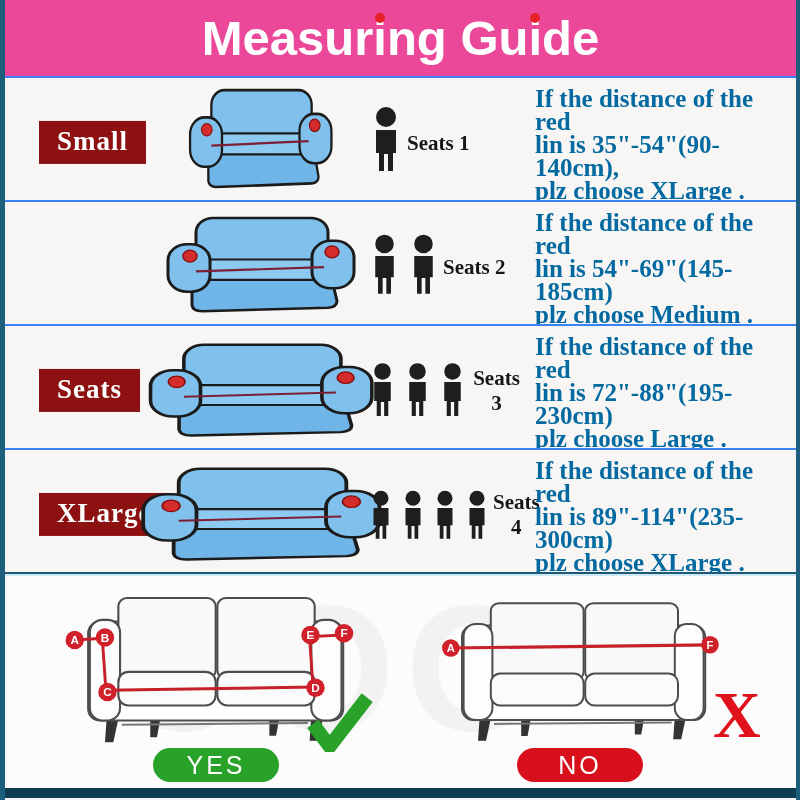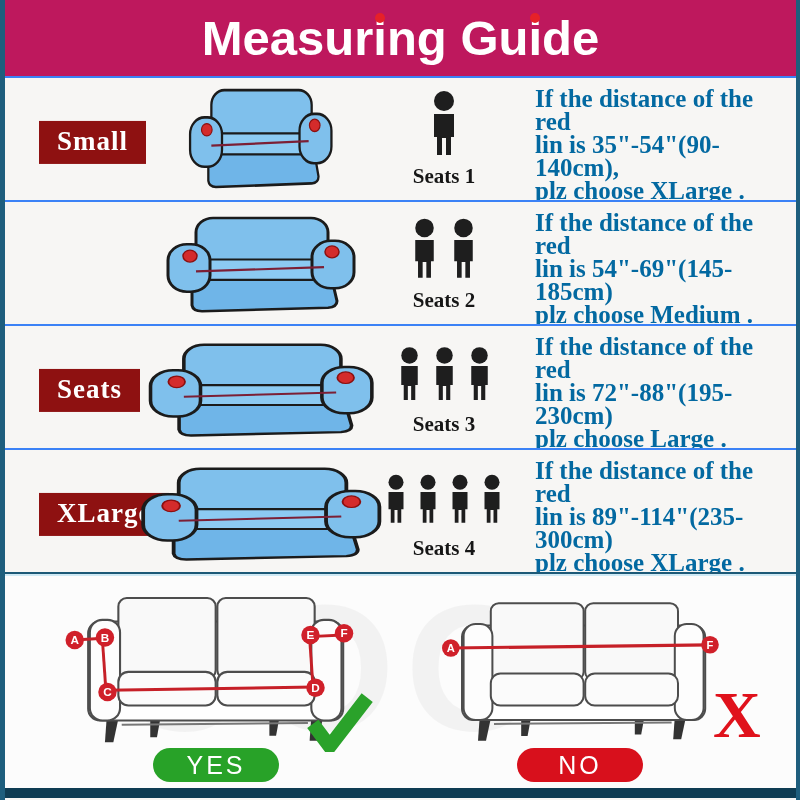--- a/index.html
+++ b/index.html
@@ -5,21 +5,21 @@
   html,body{margin:0;padding:0;background:#dfe6ea;}
   *{box-sizing:border-box;}
   .frame{
     position:relative;width:800px;height:800px;margin:0 auto;
     background:#f7f6f4;
     border-left:5px solid #1e5e7d;border-right:4px solid #1e5e7d;
     font-family:"Liberation Serif",serif;overflow:hidden;
   }
   
   .header{
-    height:76px;background:#be185d;display:flex;align-items:center;justify-content:center;
+    height:76px;background:#ec4899;display:flex;align-items:center;justify-content:center;
   }
   .title{
     color:#ffffff;font-family:"Liberation Sans",sans-serif;font-weight:700;
     font-size:49px;letter-spacing:0;white-space:pre;
   }
   .ti{position:relative;display:inline-block;}
   .ti::after{
     content:"";position:absolute;top:3px;left:50%;margin-left:-5px;
     width:10px;height:10px;border-radius:50%;background:#e62129;
   }
@@ -30,21 +30,21 @@
   }
   .size-row:first-of-type{border-top:none;height:122px;}
   .label-box{
     position:absolute;left:34px;top:50%;transform:translateY(-42%);
     background:#8e1111;color:#ffffff;font-weight:700;font-size:27px;
     padding:7px 18px 9px;line-height:1;letter-spacing:1px;
   }
   .sofa-svg{position:absolute;bottom:6px;}
   .seats-cell{
     position:absolute;left:360px;width:158px;top:12px;bottom:6px;
-    display:flex;flex-direction:column;align-items:center;justify-content:flex-start;
+    display:flex;align-items:center;justify-content:flex-start;
   }
   .persons{display:flex;align-items:flex-end;height:72px;}
   .persons svg{display:block;margin:0 1px;}
   .seats-label{
     margin-top:2px;font-weight:700;font-size:21px;color:#161616;text-align:center;
   }
   .desc-cell{
     position:absolute;left:530px;right:8px;top:50%;transform:translateY(-45%);
     font-weight:700;font-size:25px;line-height:23px;color:#0369a1;
   }

